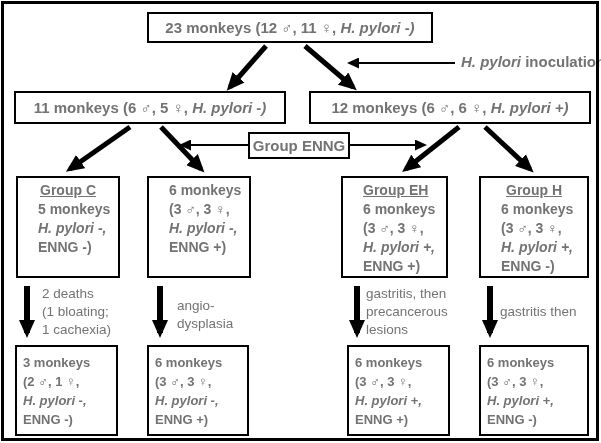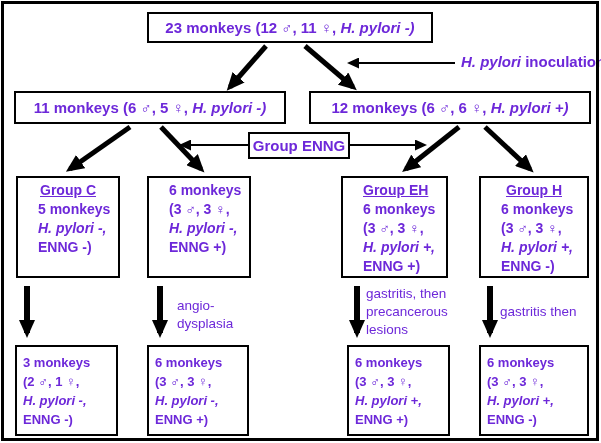--- a/index.html
+++ b/index.html
@@ -1,18 +1,18 @@
 <!DOCTYPE html>
 <html><head>
 <meta charset="utf-8">
 <style>
   html,body{margin:0;padding:0;background:#fff;}
   .canvas{
     position:relative;width:601px;height:443px;background:#ffffff;
-    font-family:"Liberation Sans",sans-serif;color:#6d28d9;overflow:hidden;
+    font-family:"Liberation Sans",sans-serif;color:#737373;overflow:hidden;
   }
   .frame{position:absolute;left:1px;top:1px;right:2px;bottom:2px;border:3px solid #000;pointer-events:none;}
   svg.arrows{position:absolute;left:0;top:0;}
   svg.arrows line{stroke:#000;}
   svg.arrows .thick{stroke-width:5px;}
   svg.arrows .vthick{stroke-width:6px;}
   svg.arrows .thin{stroke-width:2px;}
   svg.arrows marker path{fill:#000;}
   .box{
     position:absolute;border:2px solid #000;background:#fff;
@@ -100,20 +100,25 @@
       <div class="line"><span>ENNG +)</span></div>
     </div>
   <div class="box gbox" style="left:479px;top:176px;width:110px;height:102px">
       <div class="line"><span class="u">Group H</span></div>
       <div class="line"><span>6 monkeys</span></div>
       <div class="line"><span>(3 ♂, 3 ♀,</span></div>
       <div class="line"><span class="i">H. pylori +,</span></div>
       <div class="line"><span>ENNG -)</span></div>
     </div>
 
+  <div class="ann" style="left:42px;top:285px">
+      <div class="line"><span>2 deaths</span></div>
+      <div class="line"><span>(1 bloating;</span></div>
+      <div class="line"><span>1 cachexia)</span></div>
+    </div>
   <div class="ann" style="left:366px;top:285px">
       <div class="line"><span>gastritis, then</span></div>
       <div class="line"><span>precancerous</span></div>
       <div class="line"><span>lesions</span></div>
     </div>
   <div class="ann" style="left:177px;top:297px">
       <div class="line"><span>angio-</span></div>
       <div class="line"><span>dysplasia</span></div>
     </div>
   <div class="ann" style="left:500px;top:303px">

